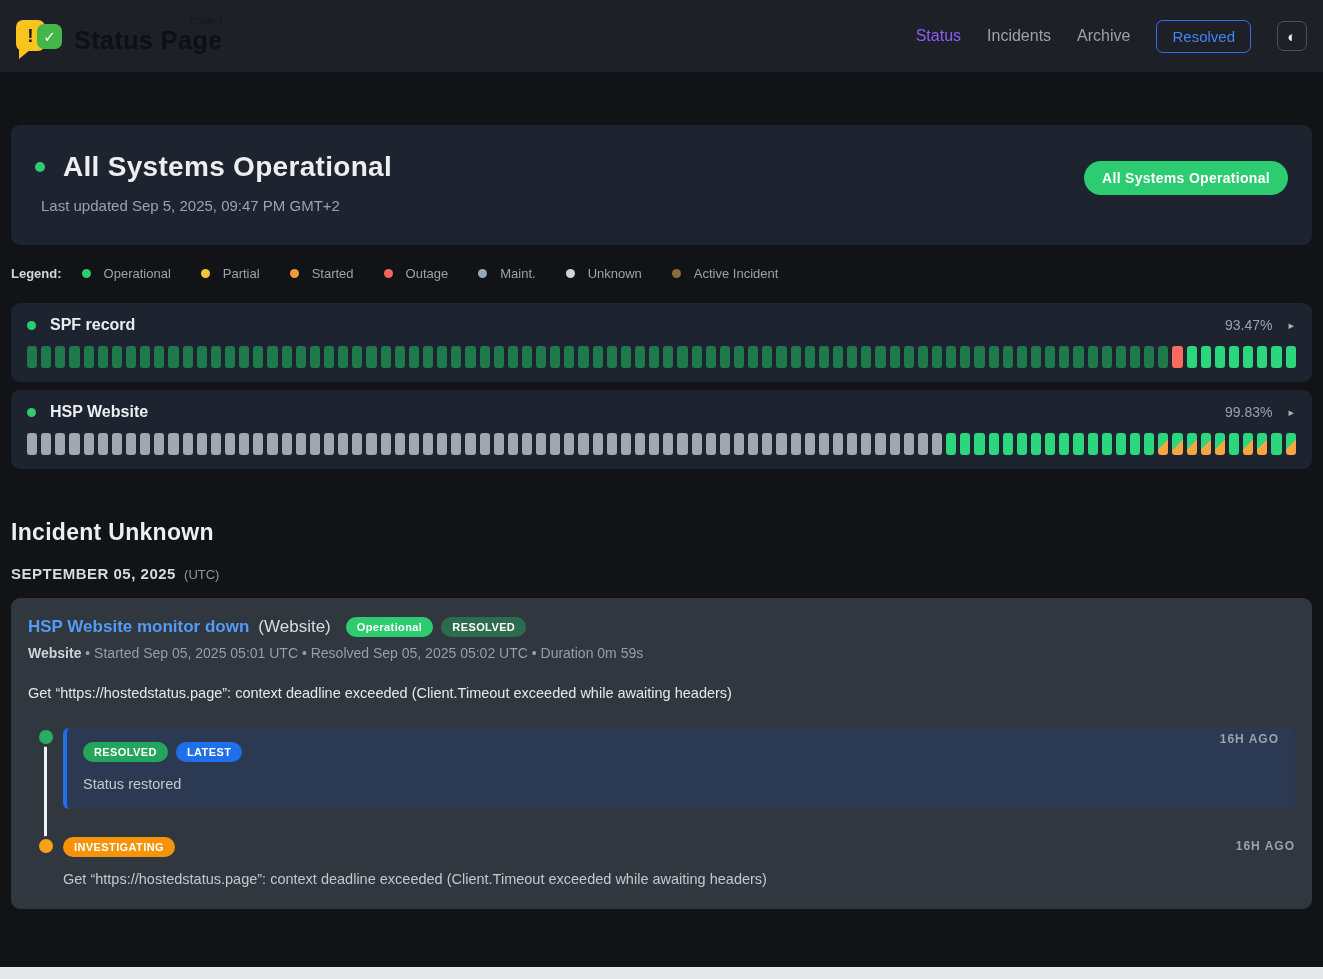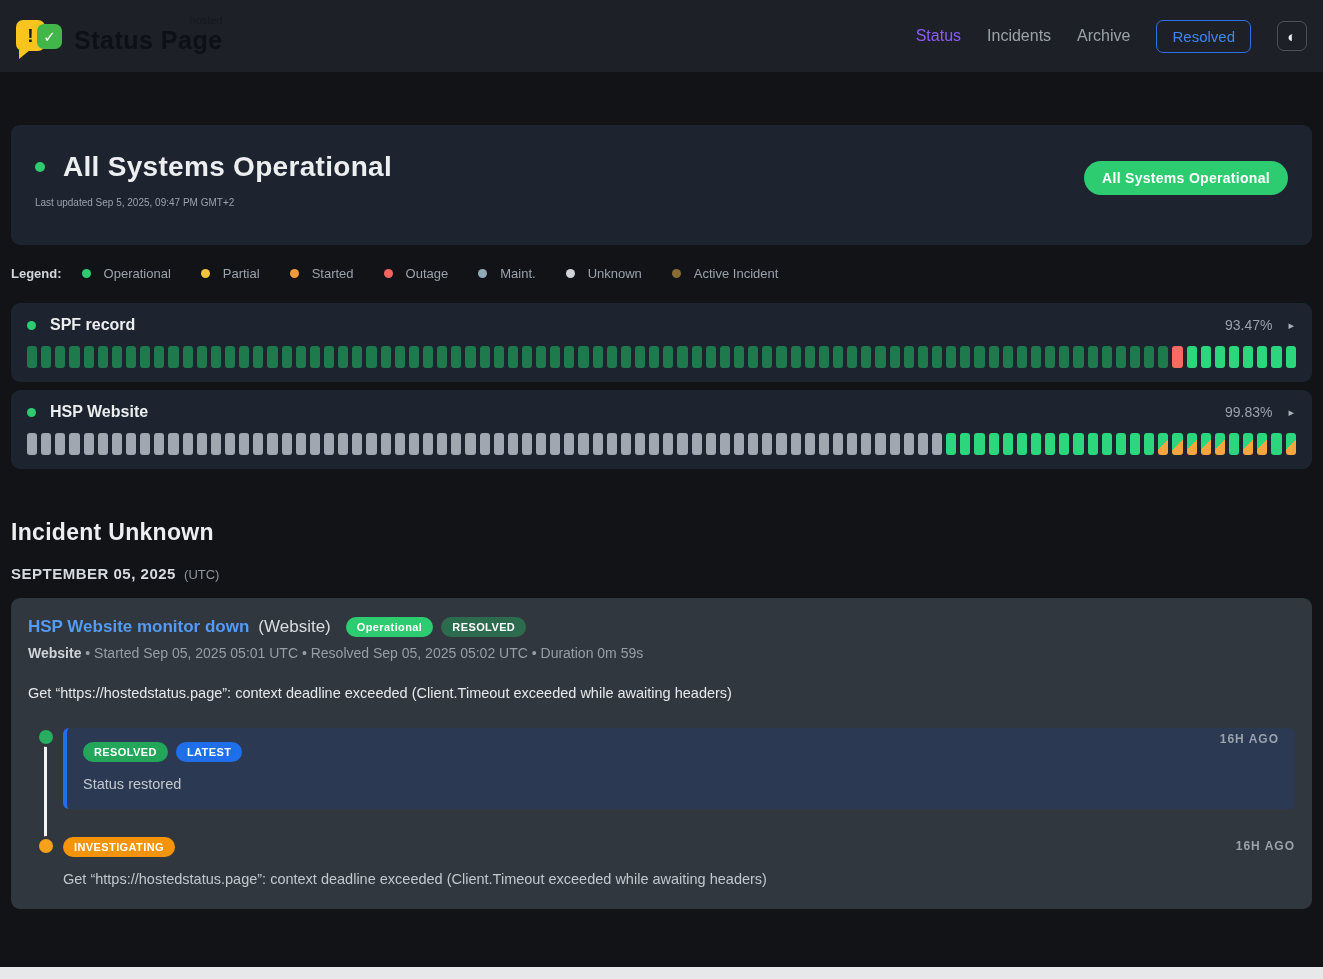--- a/index.html
+++ b/index.html
@@ -52,21 +52,21 @@
   }
   
   .page { padding:0 11px; }
   .card { background:#1d2430; border-radius:9px; }
   
   .status-card { margin-top:53px; height:120px; padding:26px 24px; position:relative; }
   .status-title-row { display:flex; align-items:center; gap:18px; }
   .dot { display:inline-block; width:9px; height:9px; border-radius:50%; }
   .dot-lg { width:10px; height:10px; }
   .status-title { font-size:28px; font-weight:600; color:#eceef0; letter-spacing:.3px; }
-  .status-updated { margin-top:14px; margin-left:0; font-size:10px; color:#9aa2ab; }
+  .status-updated { margin-top:14px; margin-left:6px; font-size:15px; color:#9aa2ab; }
   .status-badge {
     position:absolute; right:24px; top:36px;
     background:#2ecc71; color:#fff; font-size:14px; font-weight:bold;
     padding:9px 18px; border-radius:999px; letter-spacing:.3px;
   }
   
   .legend { margin-top:21px; display:flex; align-items:center; font-size:13px; }
   .legend-title { font-weight:bold; color:#d3d7db; margin-right:20px; }
   .legend-items { display:flex; align-items:center; }
   .legend-item { display:flex; align-items:center; margin-right:30px; }

